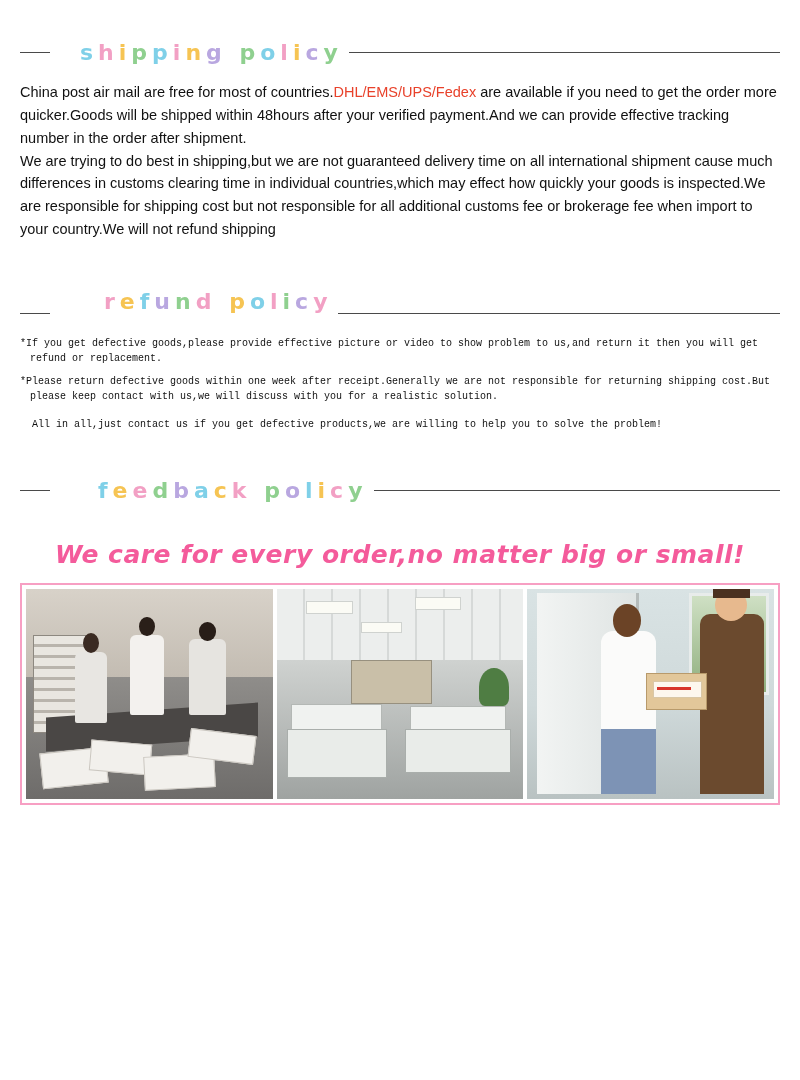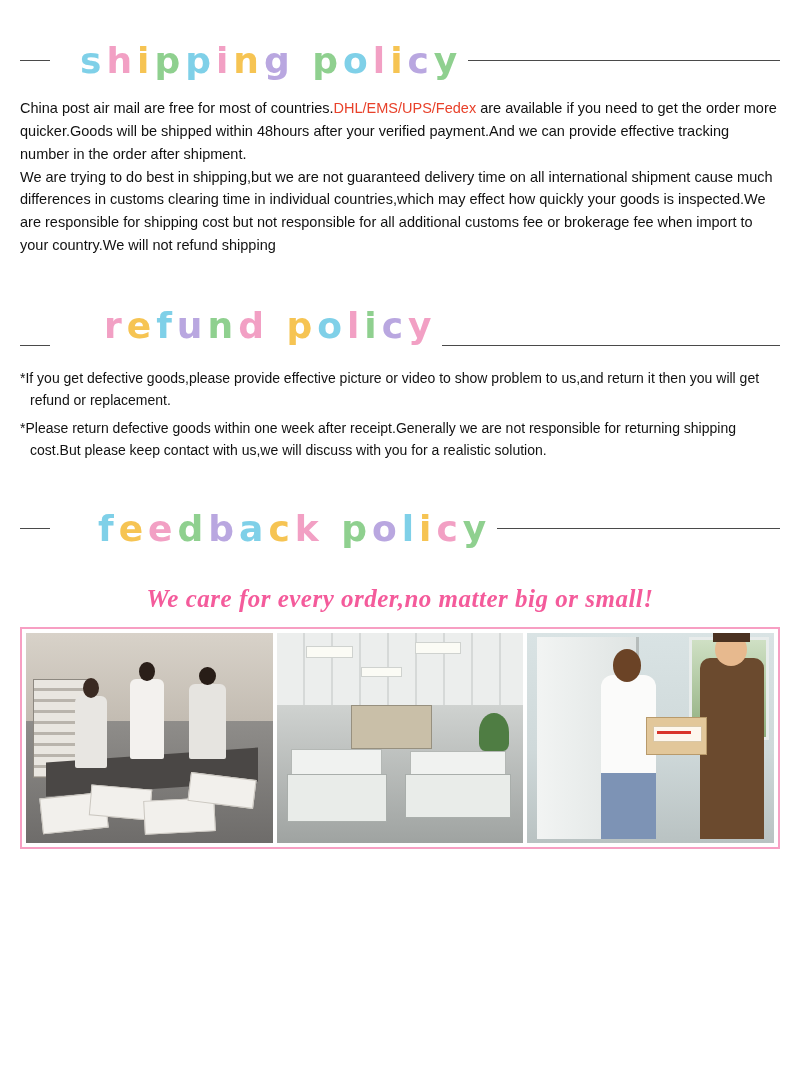--- a/index.html
+++ b/index.html
@@ -34,43 +34,44 @@
     height: 1px;
     background: #4a4a4a;
     flex: 0 0 auto;
   }
   .rule.left { width: 30px; margin-right: 4px; }
   .rule.right { flex: 1 1 auto; margin-left: 6px; }
 
   .fancy-title {
     font-family: "DejaVu Sans", sans-serif;
     font-weight: bold;
-    font-size: 36px;
+    font-size: 22px;
     letter-spacing: 5px;
     white-space: nowrap;
     line-height: 1.15;
   }
   .fancy-title span {
     display: inline-block;
   }
 
   
   .body-text {
     font-size: 14.5px;
     line-height: 1.57;
     color: #111;
     margin: 0;
   }
   .body-text p { margin: 0; }
   .hl-red { color: #e8412a; }
 
   .list-block {
-    font-size: 14px;
+    font-size: 10px;
     line-height: 1.55;
     color: #111;
+    font-family: Liberation Mono, monospace;
   }
   .list-block p {
     margin: 0 0 7px 0;
     text-indent: 0;
   }
   .list-block p.hang {
     padding-left: 10px;
     text-indent: -10px;
   }
   .list-block p.indent1 {
@@ -247,32 +248,33 @@
 
   <div class="heading-row" style="margin-top:48px;align-items:flex-end;">
     <div class="rule left" style="background: rgb(74, 74, 74);"></div>
     <div class="fancy-title" style="margin-left:50px;"><span style="color: rgb(242, 160, 196);">r</span><span style="color: rgb(246, 196, 83);">e</span><span style="color: rgb(127, 208, 232);">f</span><span style="color: rgb(185, 167, 224);">u</span><span style="color: rgb(143, 208, 143);">n</span><span style="color: rgb(242, 160, 196);">d</span><span style="color: rgb(255, 255, 255);">&nbsp;</span><span style="color: rgb(246, 196, 83);">p</span><span style="color: rgb(127, 208, 232);">o</span><span style="color: rgb(242, 160, 196);">l</span><span style="color: rgb(143, 208, 143);">i</span><span style="color: rgb(185, 167, 224);">c</span><span style="color: rgb(242, 160, 196);">y</span></div>
     <div class="rule right" style="background: rgb(74, 74, 74);"></div>
   </div>
 
   <div class="list-block" style="margin-top:22px;">
     <p class="hang">*If you get defective goods,please provide effective picture or video to show problem to us,and  return it then you will get refund or replacement.</p>
     <p class="hang">*Please return defective goods within one week after receipt.Generally we are not responsible for returning shipping cost.But please keep contact with us,we will discuss with you for a realistic solution.</p>
+    <p class="indent1" style="margin-top:12px;">All in all,just contact us if you get defective products,we are willing to help you to solve the problem!</p>
   </div>
 
   <div class="heading-row" style="margin-top:46px;">
     <div class="rule left" style="background: rgb(74, 74, 74);"></div>
     <div class="fancy-title" style="margin-left:44px;"><span style="color: rgb(127, 208, 232);">f</span><span style="color: rgb(246, 196, 83);">e</span><span style="color: rgb(242, 160, 196);">e</span><span style="color: rgb(143, 208, 143);">d</span><span style="color: rgb(185, 167, 224);">b</span><span style="color: rgb(127, 208, 232);">a</span><span style="color: rgb(246, 196, 83);">c</span><span style="color: rgb(242, 160, 196);">k</span><span style="color: rgb(255, 255, 255);">&nbsp;</span><span style="color: rgb(143, 208, 143);">p</span><span style="color: rgb(185, 167, 224);">o</span><span style="color: rgb(127, 208, 232);">l</span><span style="color: rgb(246, 196, 83);">i</span><span style="color: rgb(242, 160, 196);">c</span><span style="color: rgb(143, 208, 143);">y</span></div>
     <div class="rule right" style="background: rgb(74, 74, 74);"></div>
   </div>
 
   <div class="fb-block" style="margin-top:22px;">
   </div>
 
-  <div class="banner" style="margin-top: 36px; color: rgb(244, 91, 155); font-family: Liberation Serif, serif;">We care for every order,no matter big or small!</div>
+  <div class="banner" style="margin-top: 36px; color: rgb(244, 91, 155);">We care for every order,no matter big or small!</div>
 
   <div class="photo-strip" style="border-color: rgb(247, 159, 195);">
     <div class="photo p1">
       <div class="wall"></div>
       <div class="floor"></div>
       <div class="shelf"></div>
       <div class="table"></div>
       <div class="person w1"></div>
       <div class="person m1"></div>
       <div class="person m2"></div>

